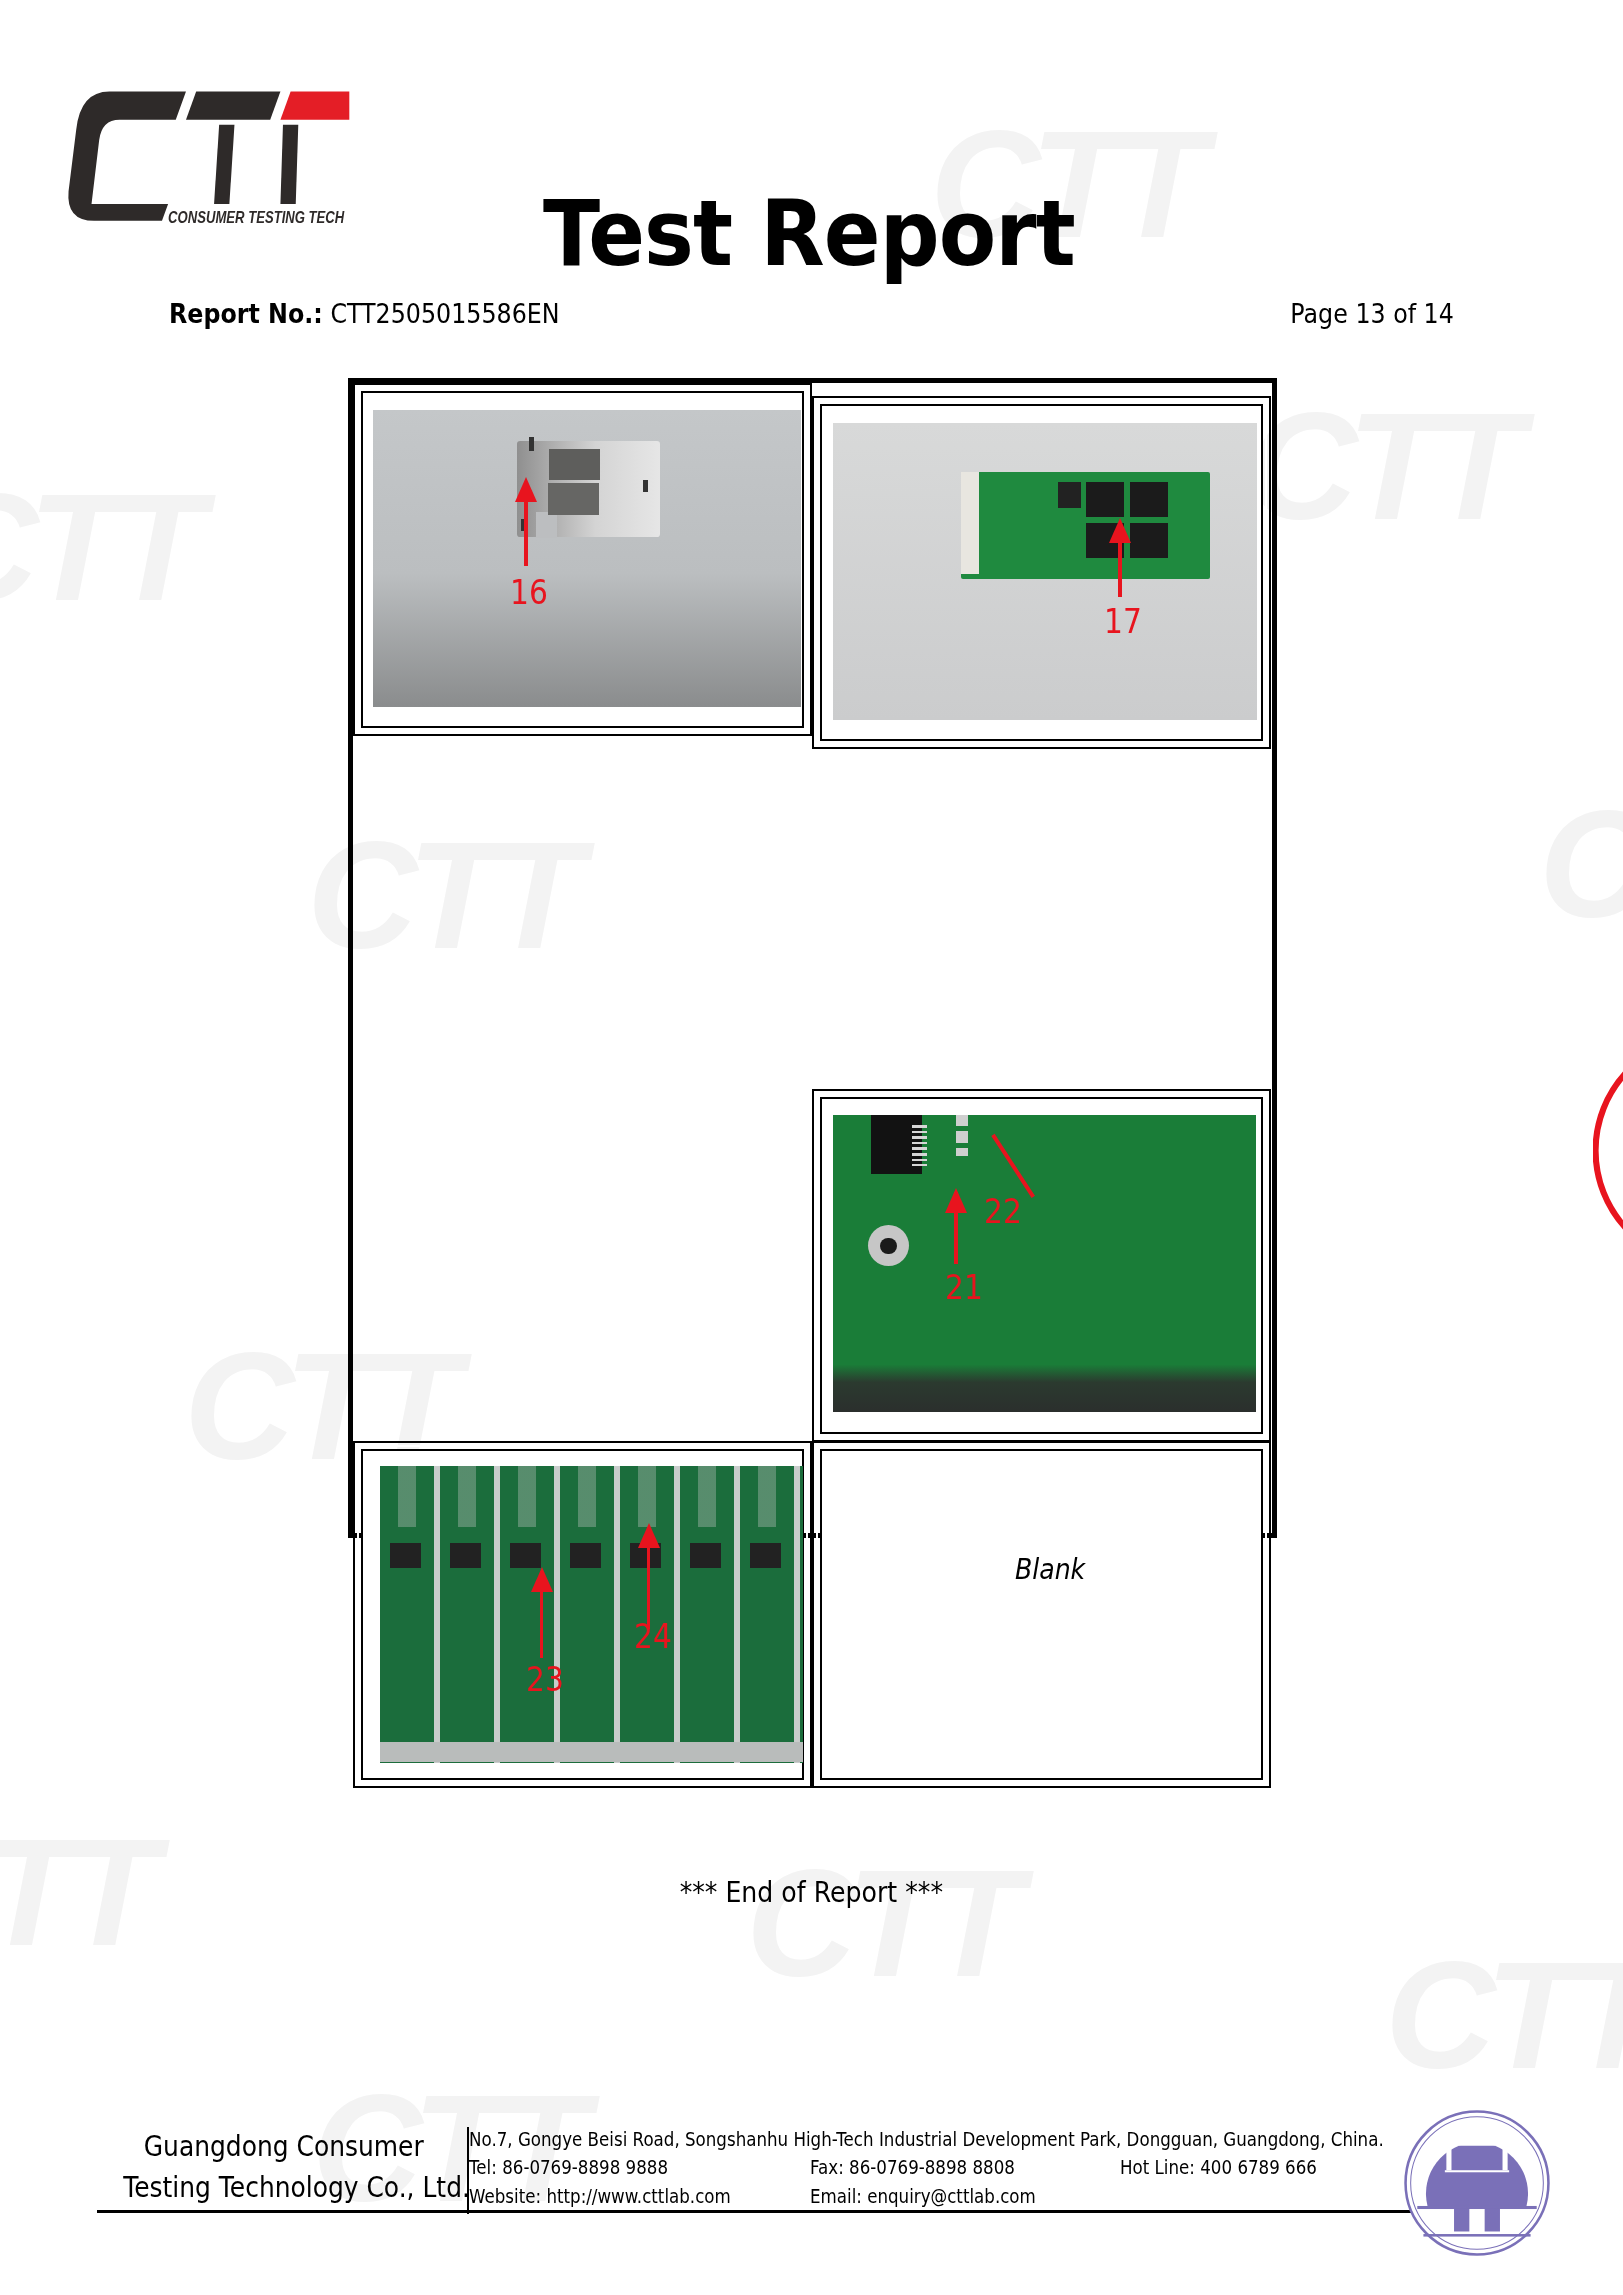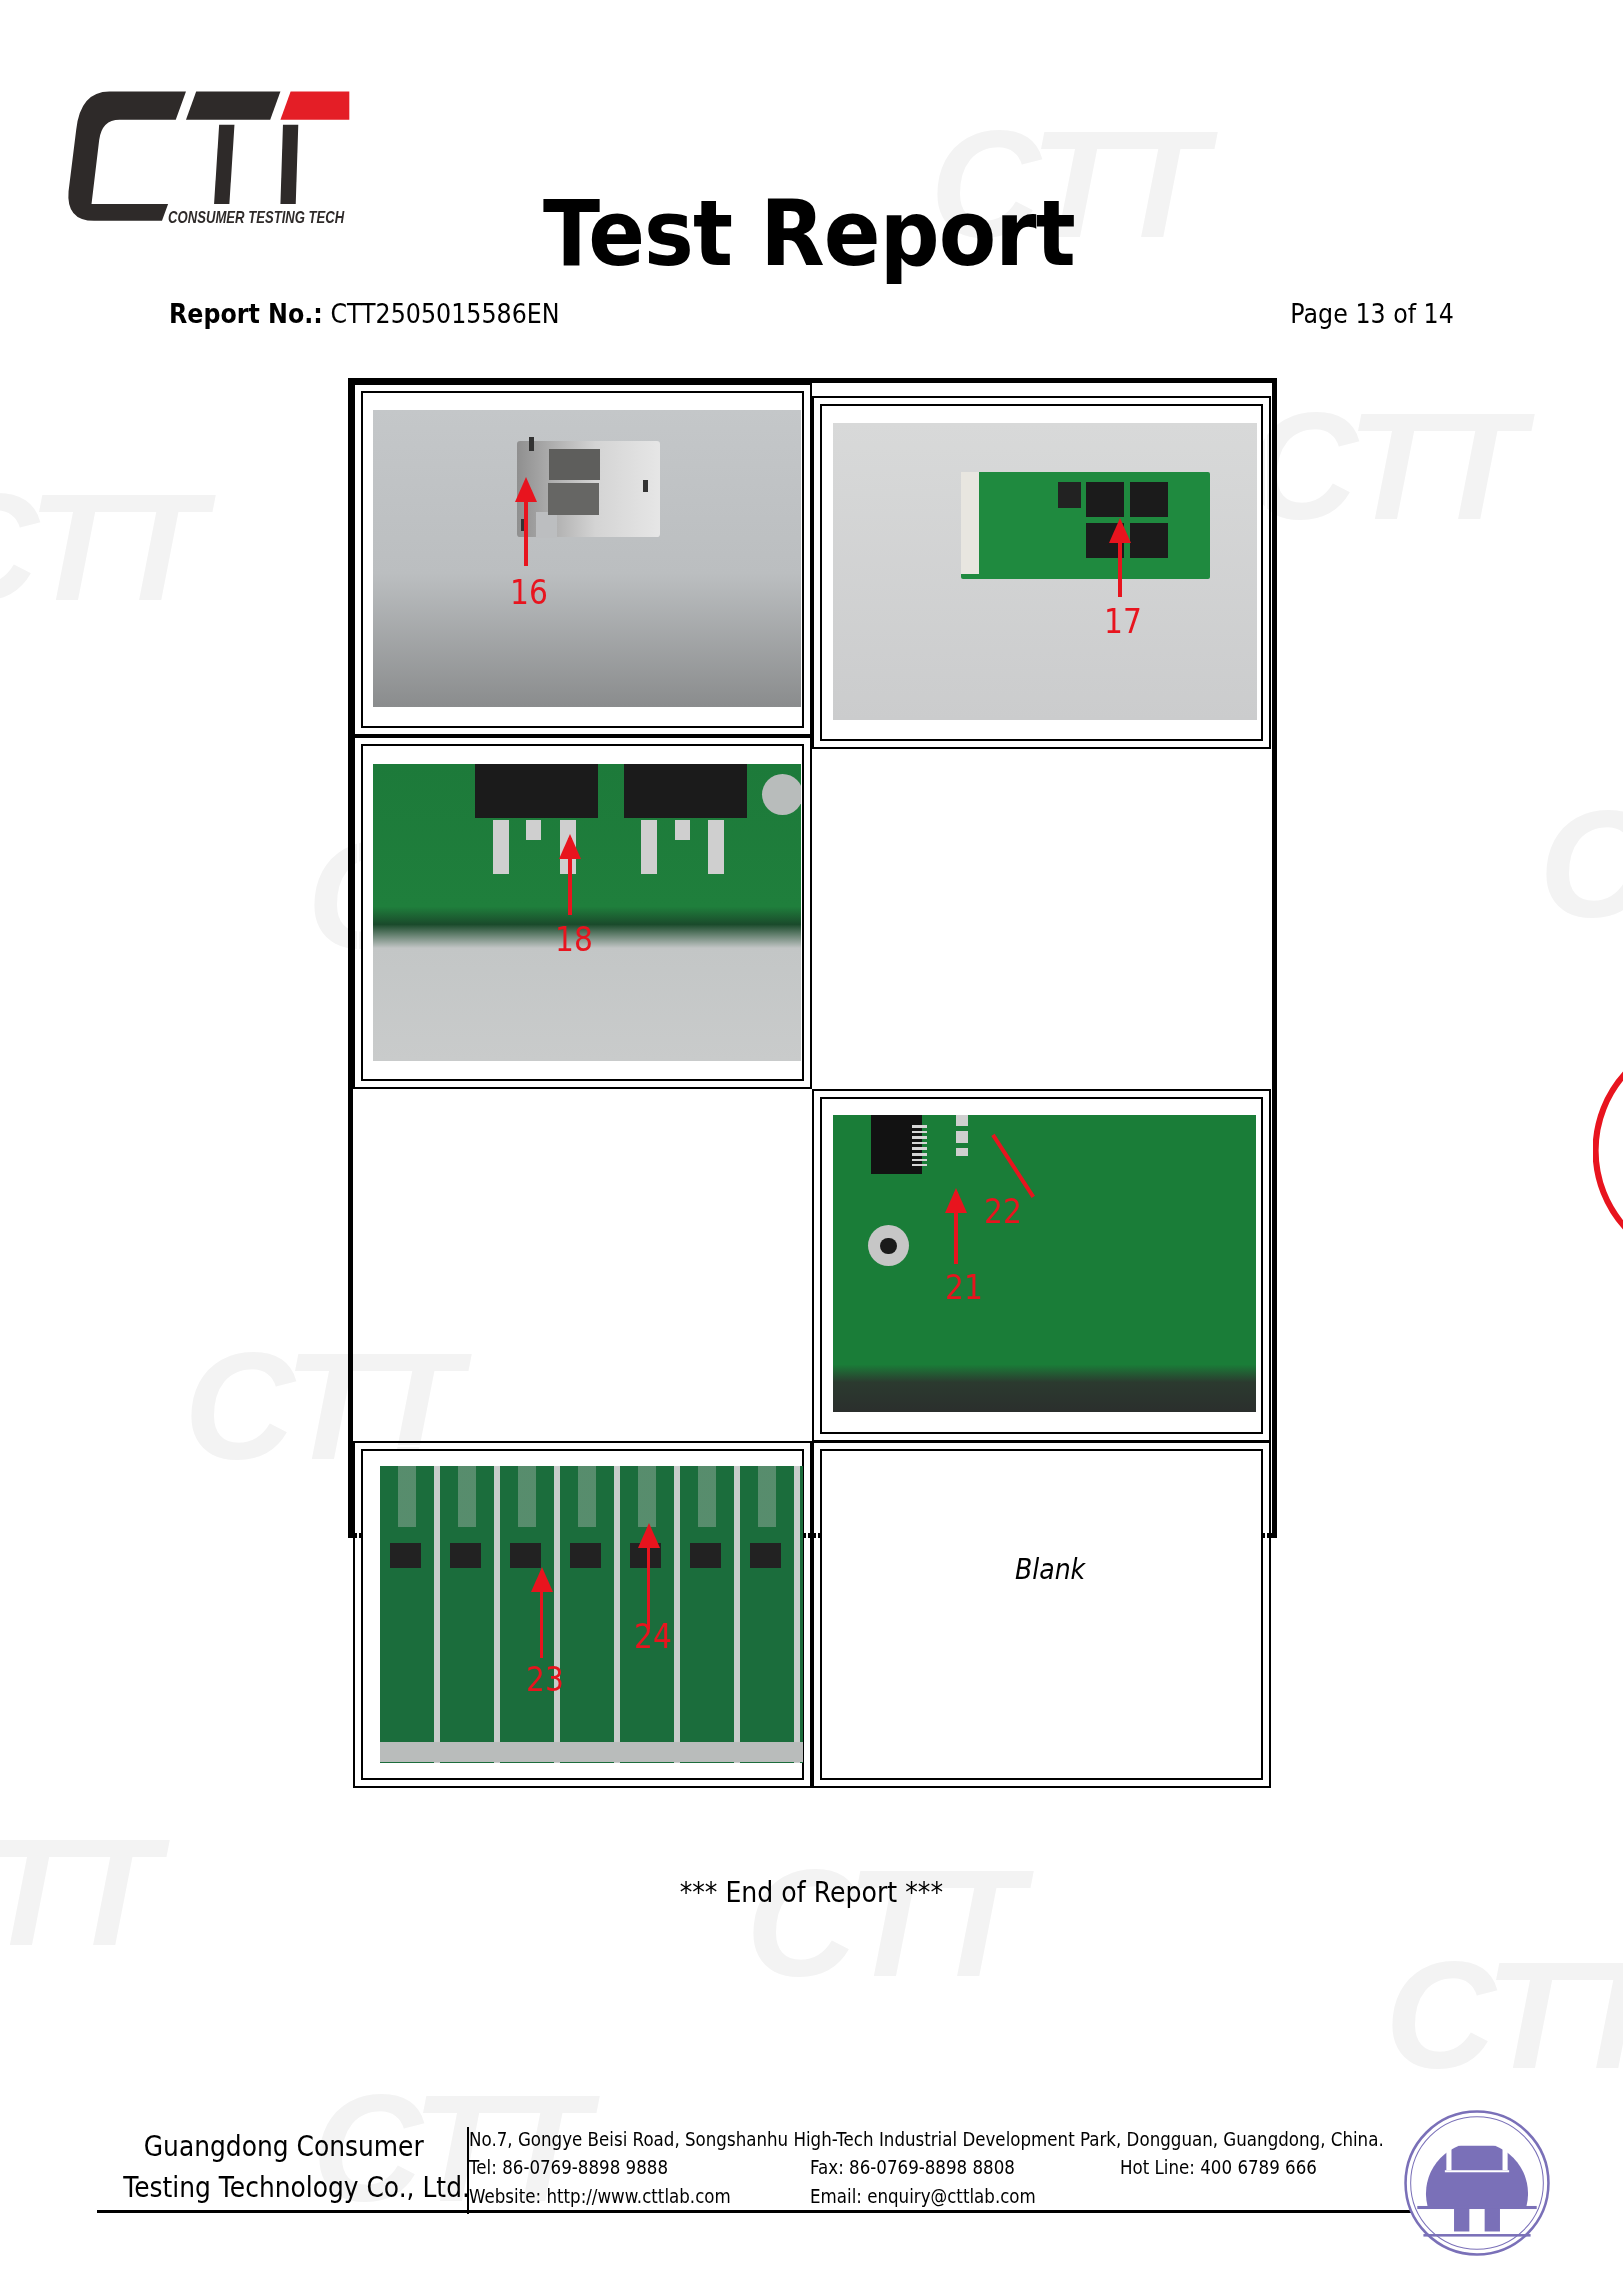--- a/index.html
+++ b/index.html
@@ -114,38 +114,20 @@
         <div style="position:absolute;left:253px;top:100px;width:38px;height:35px;background:#1b1b1b;"></div>
         <div style="position:absolute;left:297px;top:100px;width:38px;height:35px;background:#1b1b1b;"></div>
         <div style="position:absolute;left:225px;top:59px;width:23px;height:25.6px;background:#222;"></div>
         <div class="arrow" style="left:285px;top:100px;height:74px;"></div>
         <div class="arrowhead" style="left:276px;top:95px;"></div>
         <div class="label" style="left:269px;top:179px;">17</div>
       </div>
     </div>
   </div>
 
-  <div class="cell" style="left:0;top:353px;width:459px;height:353px;">
-    <div class="cell-inner">
-      <div class="photo" style="left:10.7px;top:18px;width:428px;height:297px;background:linear-gradient(180deg,#1d7a3a 0%,#1f7f3c 48%,#1a4a2b 54%,#c3c6c6 62%,#c9cbcb 100%);">
-        <div style="position:absolute;left:102px;top:0;width:123px;height:54px;background:#1b1b1b;"></div>
-        <div style="position:absolute;left:251px;top:0;width:123px;height:54px;background:#1b1b1b;"></div>
-        <div style="position:absolute;left:120px;top:56px;width:15.3px;height:54px;background:#cfcfcf;"></div>
-        <div style="position:absolute;left:153px;top:56px;width:14.3px;height:20.4px;background:#cfcfcf;"></div>
-        <div style="position:absolute;left:187px;top:56px;width:15.3px;height:54px;background:#cfcfcf;"></div>
-        <div style="position:absolute;left:268px;top:56px;width:15.3px;height:54px;background:#cfcfcf;"></div>
-        <div style="position:absolute;left:302px;top:56px;width:14.3px;height:20.4px;background:#cfcfcf;"></div>
-        <div style="position:absolute;left:335px;top:56px;width:15.3px;height:54px;background:#cfcfcf;"></div>
-        <div style="position:absolute;left:389px;top:10.2px;width:41px;height:41px;background:#b8bcbb;border-radius:50%;"></div>
-        <div class="arrow" style="left:195px;top:74px;height:77px;"></div>
-        <div class="arrowhead" style="left:186px;top:70px;"></div>
-        <div class="label" style="left:180px;top:156px;">18</div>
-      </div>
-    </div>
-  </div>
 
   <div class="cell" style="left:459px;top:706px;width:459px;height:353px;">
     <div class="cell-inner">
       <div class="photo" style="left:11.8px;top:16px;width:423px;height:297px;background:linear-gradient(180deg,#1a7d38 0%,#1a7d38 84%,#2b3a2f 90%,#2b2f2d 100%);">
         <div style="position:absolute;left:38px;top:0;width:51px;height:59px;background:#121212;"></div>
         <div style="position:absolute;left:79px;top:10.2px;width:14.3px;height:41px;background:repeating-linear-gradient(180deg,#d6d6d6 0 2.6px,transparent 2.6px 5.6px);"></div>
         <div style="position:absolute;left:123px;top:0;width:11.2px;height:41px;background:repeating-linear-gradient(180deg,#cfcfcf 0 11.2px,transparent 11.2px 16.4px);"></div>
         <div style="position:absolute;left:35px;top:110px;width:41px;height:41px;background:#c6c6c6;border-radius:50%;"></div>
         <div style="position:absolute;left:47px;top:123px;width:16.4px;height:16.4px;background:#1b1b1b;border-radius:50%;"></div>
         <div class="arrow" style="left:121px;top:77px;height:72px;"></div>

